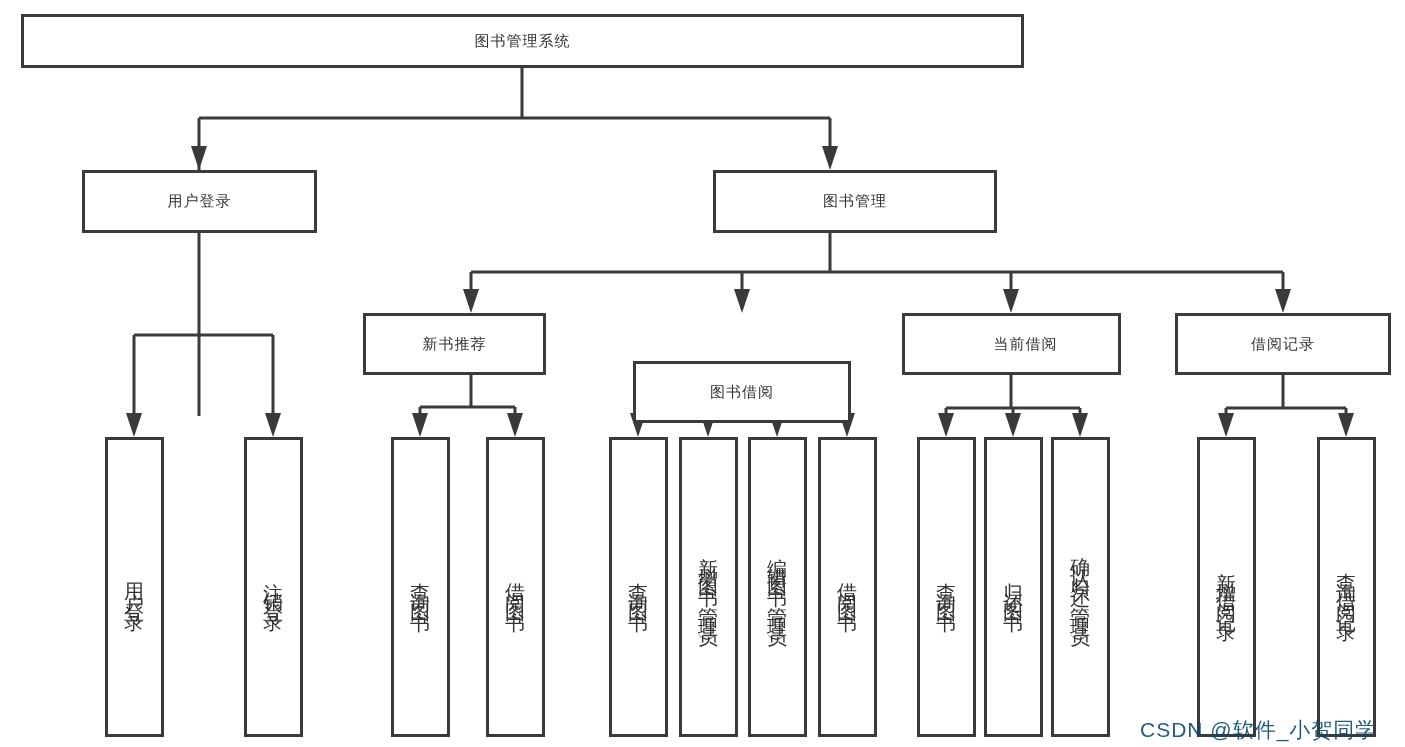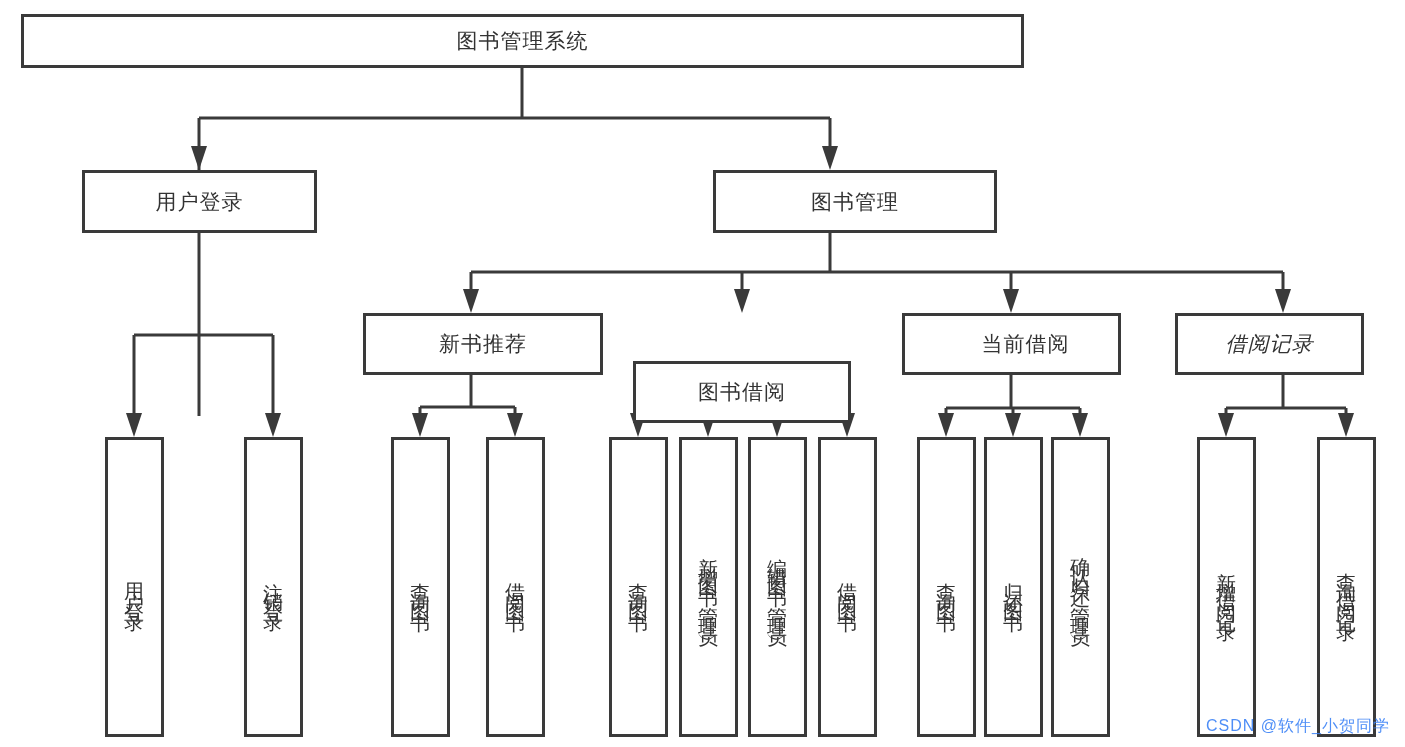--- a/index.html
+++ b/index.html
@@ -27,38 +27,38 @@
     box-sizing: border-box;
     background: #ffffff;
     border: 3px solid #3a3a3a;
     display: flex;
     align-items: center;
     justify-content: center;
     z-index: 2;
     color: #333333;
   }
   .node .lbl {
-    font-size: 21px;
+    font-size: 15px;
     letter-spacing: 1px;
     white-space: nowrap;
   }
   .leaf .lbl {
     writing-mode: vertical-rl;
     text-orientation: mixed;
     font-size: 20px;
     letter-spacing: 10px;
     line-height: 1;
     white-space: nowrap;
   }
   .watermark {
     position: absolute;
-    left: 1206px;
+    left: 1140px;
     top: 716px;
-    font-size: 16px;
-    color: #3b82f6;
+    font-size: 21px;
+    color: #0c4a6e;
     opacity: 0.9;
     z-index: 3;
     white-space: nowrap;
     letter-spacing: 1px;
   }
 </style>
 </head>
 <body>
 
 <div class="canvas">
@@ -100,30 +100,30 @@
     <span class="lbl">图书管理系统</span>
   </div>
 
   <div class="node" style="left:82px; top:170px; width:235px; height:63px;">
     <span class="lbl">用户登录</span>
   </div>
   <div class="node" style="left:713px; top:170px; width:284px; height:63px;">
     <span class="lbl">图书管理</span>
   </div>
 
-  <div class="node" style="left:363px; top:313px; width:240px; height:62px;">
+  <div class="node" style="left:363px; top:313px; width:183px; height:62px;">
     <span class="lbl">新书推荐</span>
   </div>
   <div class="node" style="left:633px; top:313px; width:218px; height:62px;margin-top:48px;">
     <span class="lbl">图书借阅</span>
   </div>
   <div class="node" style="left:902px; top:313px; width:219px; height:62px;padding-left:28px;">
     <span class="lbl">当前借阅</span>
   </div>
-  <div class="node" style="left:1175px; top:313px; width:189px; height:62px;font-style:italic;">
+  <div class="node" style="left:1175px; top:313px; width:216px; height:62px;">
     <span class="lbl">借阅记录</span>
   </div>
 
   <div class="node leaf" style="left:105px; top:437px; width:59px; height:300px;">
     <span class="lbl">用户登录</span>
   </div>
   <div class="node leaf" style="left:244px; top:437px; width:59px; height:300px;">
     <span class="lbl">注销登录</span>
   </div>
 

